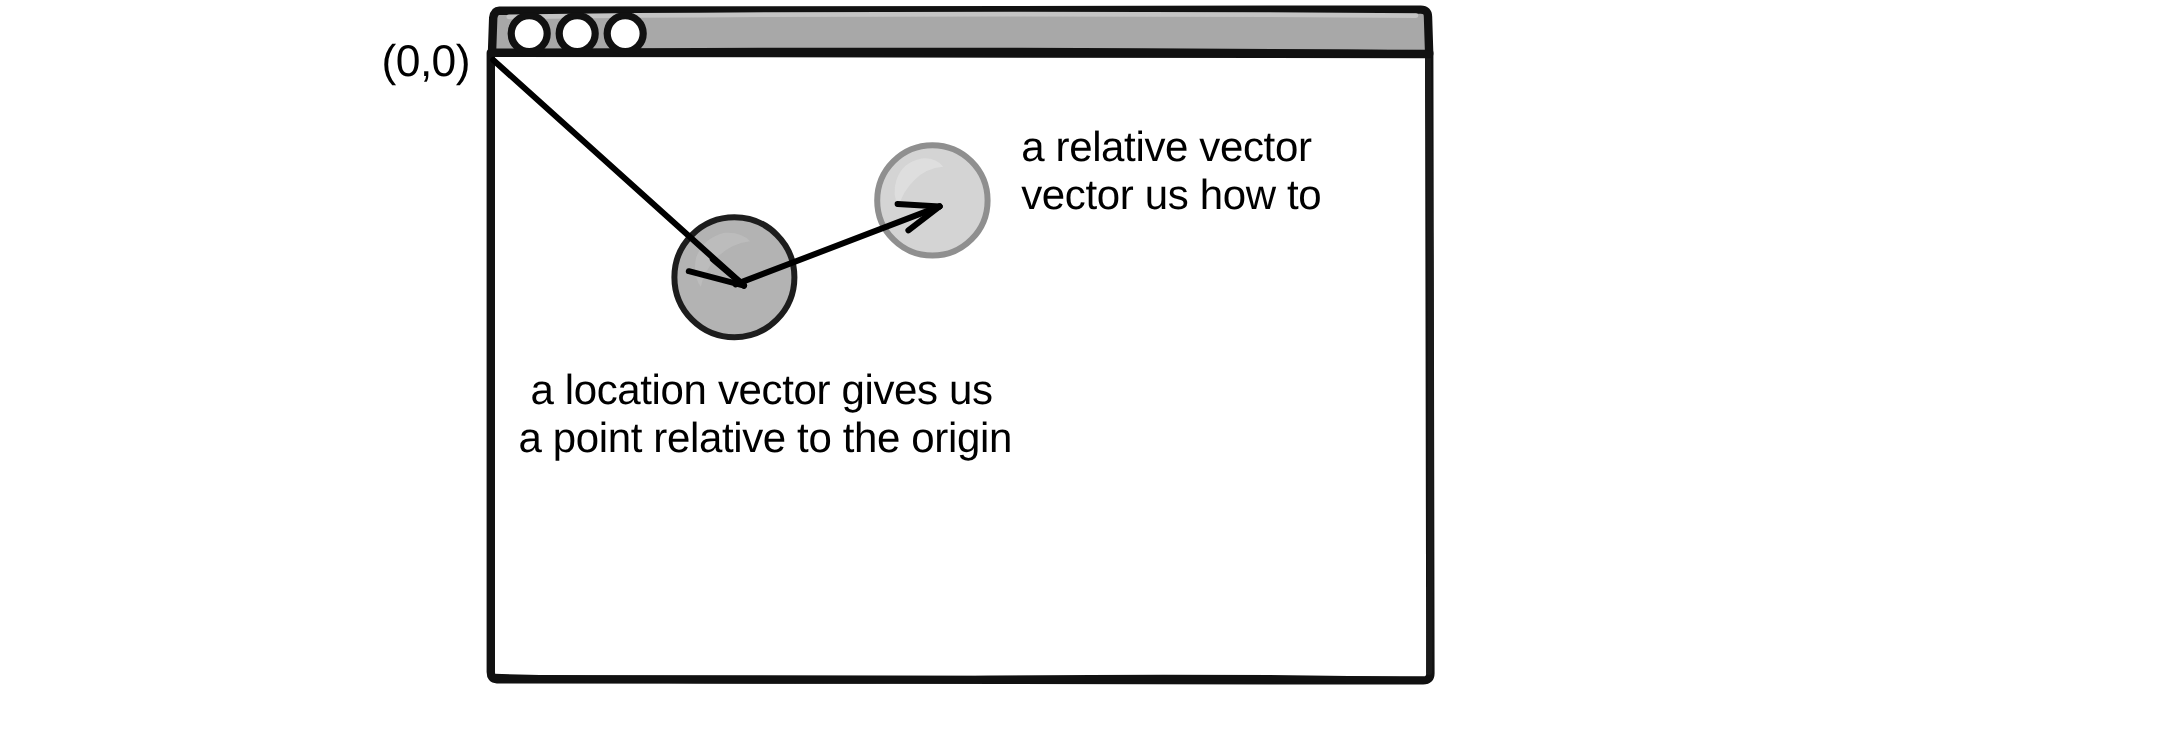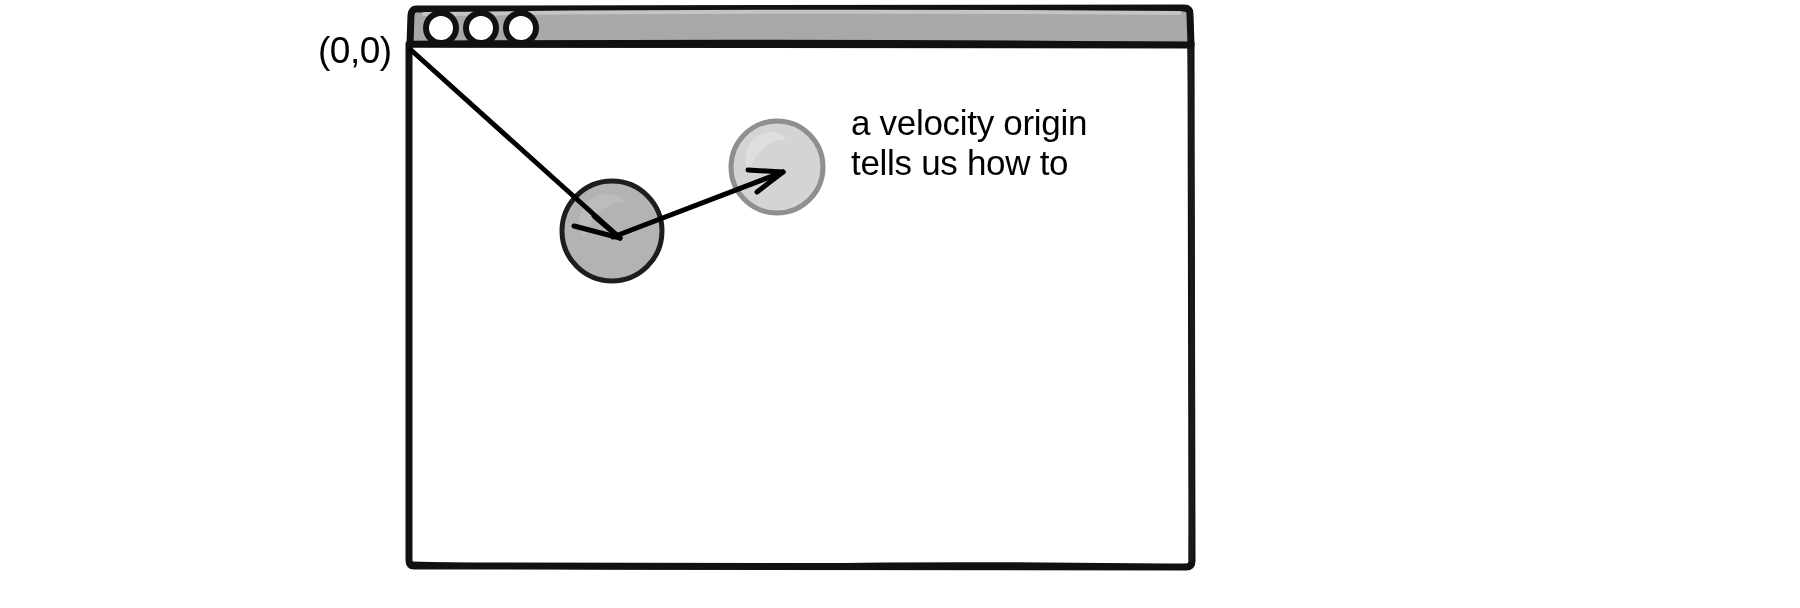--- a/index.html
+++ b/index.html
@@ -109,17 +109,21 @@
     <g>
       <path d="M613 237 L783 172" fill="none" stroke="#000000" stroke-width="5" stroke-linecap="round"></path>
       <path d="M783 172 L748 170" fill="none" stroke="#000000" stroke-width="5" stroke-linecap="round"></path>
       <path d="M783 172 L757 192" fill="none" stroke="#000000" stroke-width="5" stroke-linecap="round"></path>
     </g>
   </svg>
 
   <div class="origin-label">(0,0)</div>
 
   <div class="callout" id="velocity-callout">
-    <span class="line">a velocity origin</span>
-    <span class="line">tells us how to</span>
+    <span class="line">a relative vector</span>
+    <span class="line">vector us how to</span>
   </div>
 
+  <div class="callout" id="location-callout">
+    <span class="line">a location vector gives us</span>
+    <span class="line">a point relative to the origin</span>
+  </div>
 </div>
 
 </body></html>

